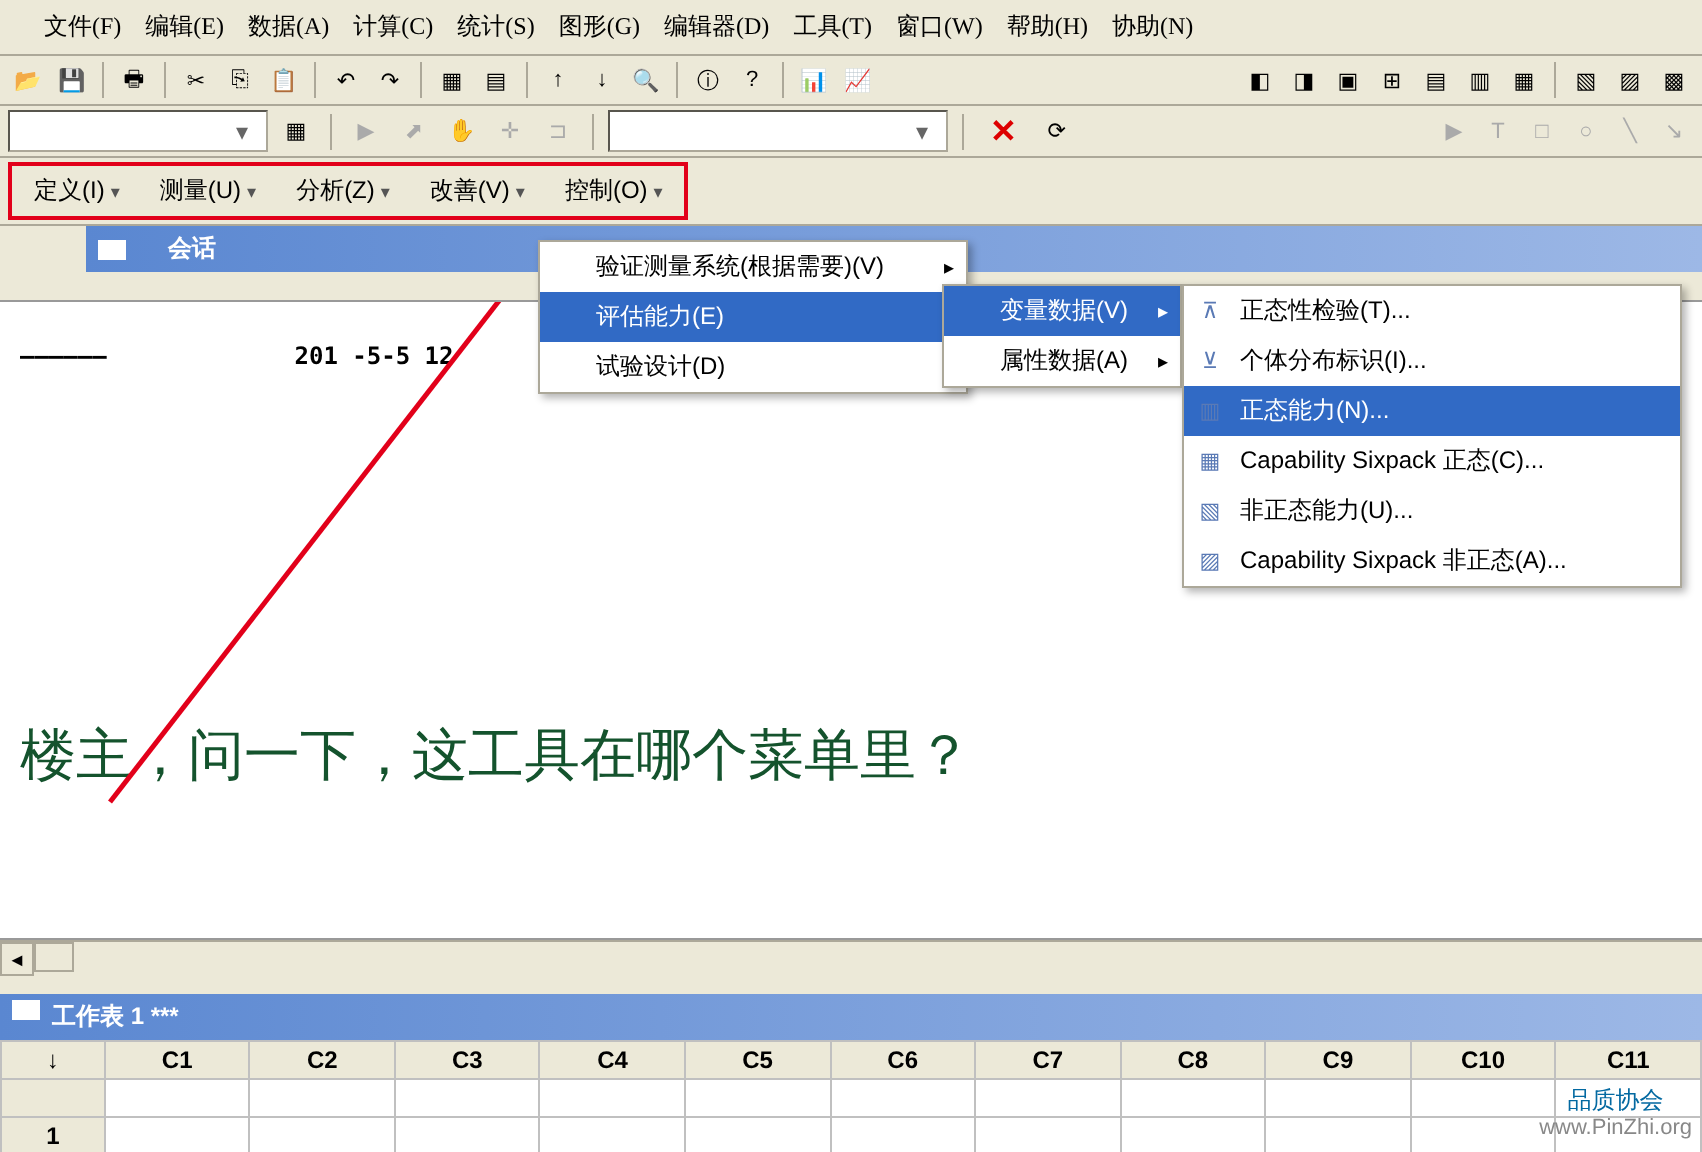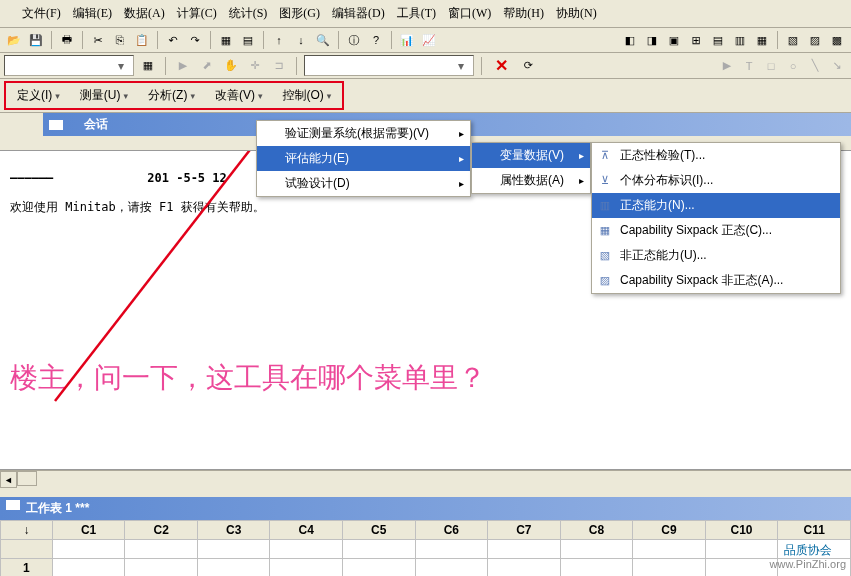--- a/index.html
+++ b/index.html
@@ -134,21 +134,21 @@
       font-weight: bold;
     }
     .session-welcome {
       margin-top: 14px;
     }
     
     .red-annotation {
       position: absolute;
       left: 10px;
       top: 208px;
-      color: #ec4899;
+      color: #14532d;
       font-size: 28px;
       font-family: SimSun, serif;
     }
     .red-arrow-svg {
       position: absolute;
       top: 0;
       left: 0;
       pointer-events: none;
     }
     
@@ -363,21 +363,20 @@
 
 <div class="session-title">
   <span class="session-icon"></span>
   <span>会话</span>
 </div>
 
 <div class="session-content">
   <div class="session-date-line">
     <span>—————— </span>&nbsp;&nbsp;&nbsp;&nbsp;&nbsp;&nbsp;&nbsp;&nbsp;&nbsp;&nbsp;&nbsp;&nbsp;<span>201 -5-5 12</span>
   </div>
-  <div class="session-welcome">欢迎使用 Minitab，请按 F1 获得有关帮助。</div>
   <div class="red-annotation">楼主，问一下，这工具在哪个菜单里？</div>
   <svg class="red-arrow-svg" width="851" height="320">
     <line x1="55" y1="250" x2="270" y2="-27" stroke="#e2001a" stroke-width="2.5"></line>
     <polygon points="270,-27 258,-12 267,-22 254,-19" fill="#e2001a"></polygon>
   </svg>
 </div>
 
 <div class="hscrollbar">
   <div class="scroll-btn">◄</div>
   <div class="scroll-thumb"></div>
@@ -429,21 +428,21 @@
           <td></td>
           <td></td>
           <td></td>
           <td></td>
           <td></td>
     </tr>
   </tbody>
     </table>
 </div>
 
-<div class="popup" style="left:256px; top:120px; width:215px;">
+<div class="popup" style="left:269px; top:120px; width:215px;">
   <div class="popup-item">
       <span>验证测量系统(根据需要)(V)</span>
       <span class="popup-arrow">▸</span>
     </div>
   <div class="popup-item highlight">
       <span>评估能力(E)</span>
       <span class="popup-arrow">▸</span>
     </div>
   <div class="popup-item">
       <span>试验设计(D)</span>

